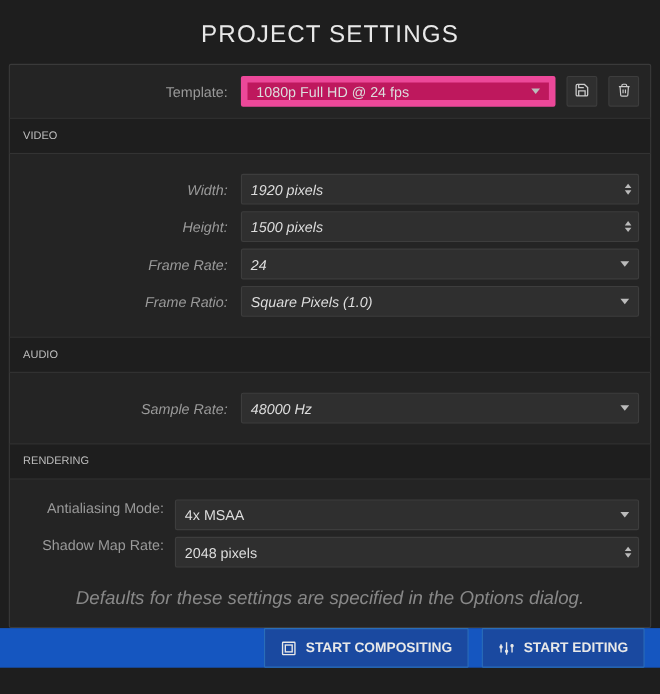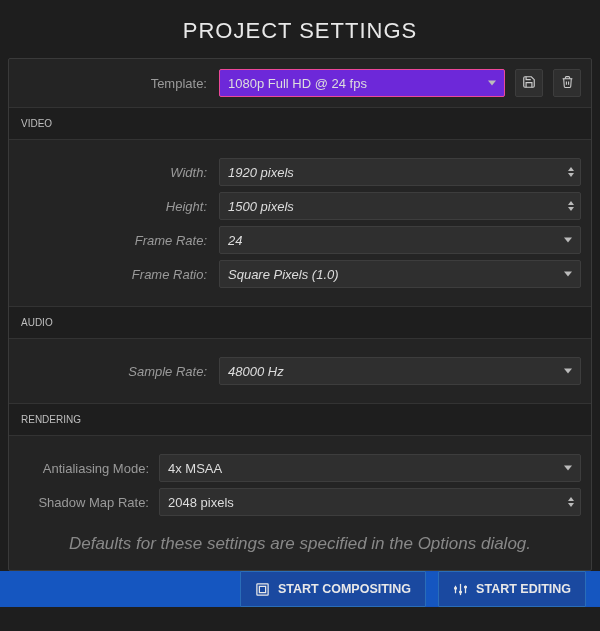--- a/index.html
+++ b/index.html
@@ -61,22 +61,22 @@
     background: #2f2f2f;
     border: 1px solid #3d3d3d;
     border-radius: 2px;
     color: #ddd;
     display: flex;
     align-items: center;
     padding: 0 8px;
     position: relative;
   }
   .field.highlight {
-    border: 1px solid #ec4899;
-    background: #6d28d9;
+    border: 6px solid #ec4899;
+    background: #be185d;
   }
   .dropdown-arrow {
     position: absolute;
     right: 8px;
     top: 50%;
     transform: translateY(-50%);
     width: 0;
     height: 0;
     border-left: 4px solid transparent;
     border-right: 4px solid transparent;
@@ -166,21 +166,20 @@
     height: 36px;
     padding: 0 14px;
     display: flex;
     align-items: center;
     gap: 8px;
     border-radius: 1px;
   }
   .foot-icon svg { display: block; }
   .rendering-row {
     display: flex;
-    align-items: center;
     gap: 10px;
     padding: 0;
   }
 </style>
 </head>
 <body>
 
 <div class="dialog">
 
   <div class="title">PROJECT SETTINGS</div>

